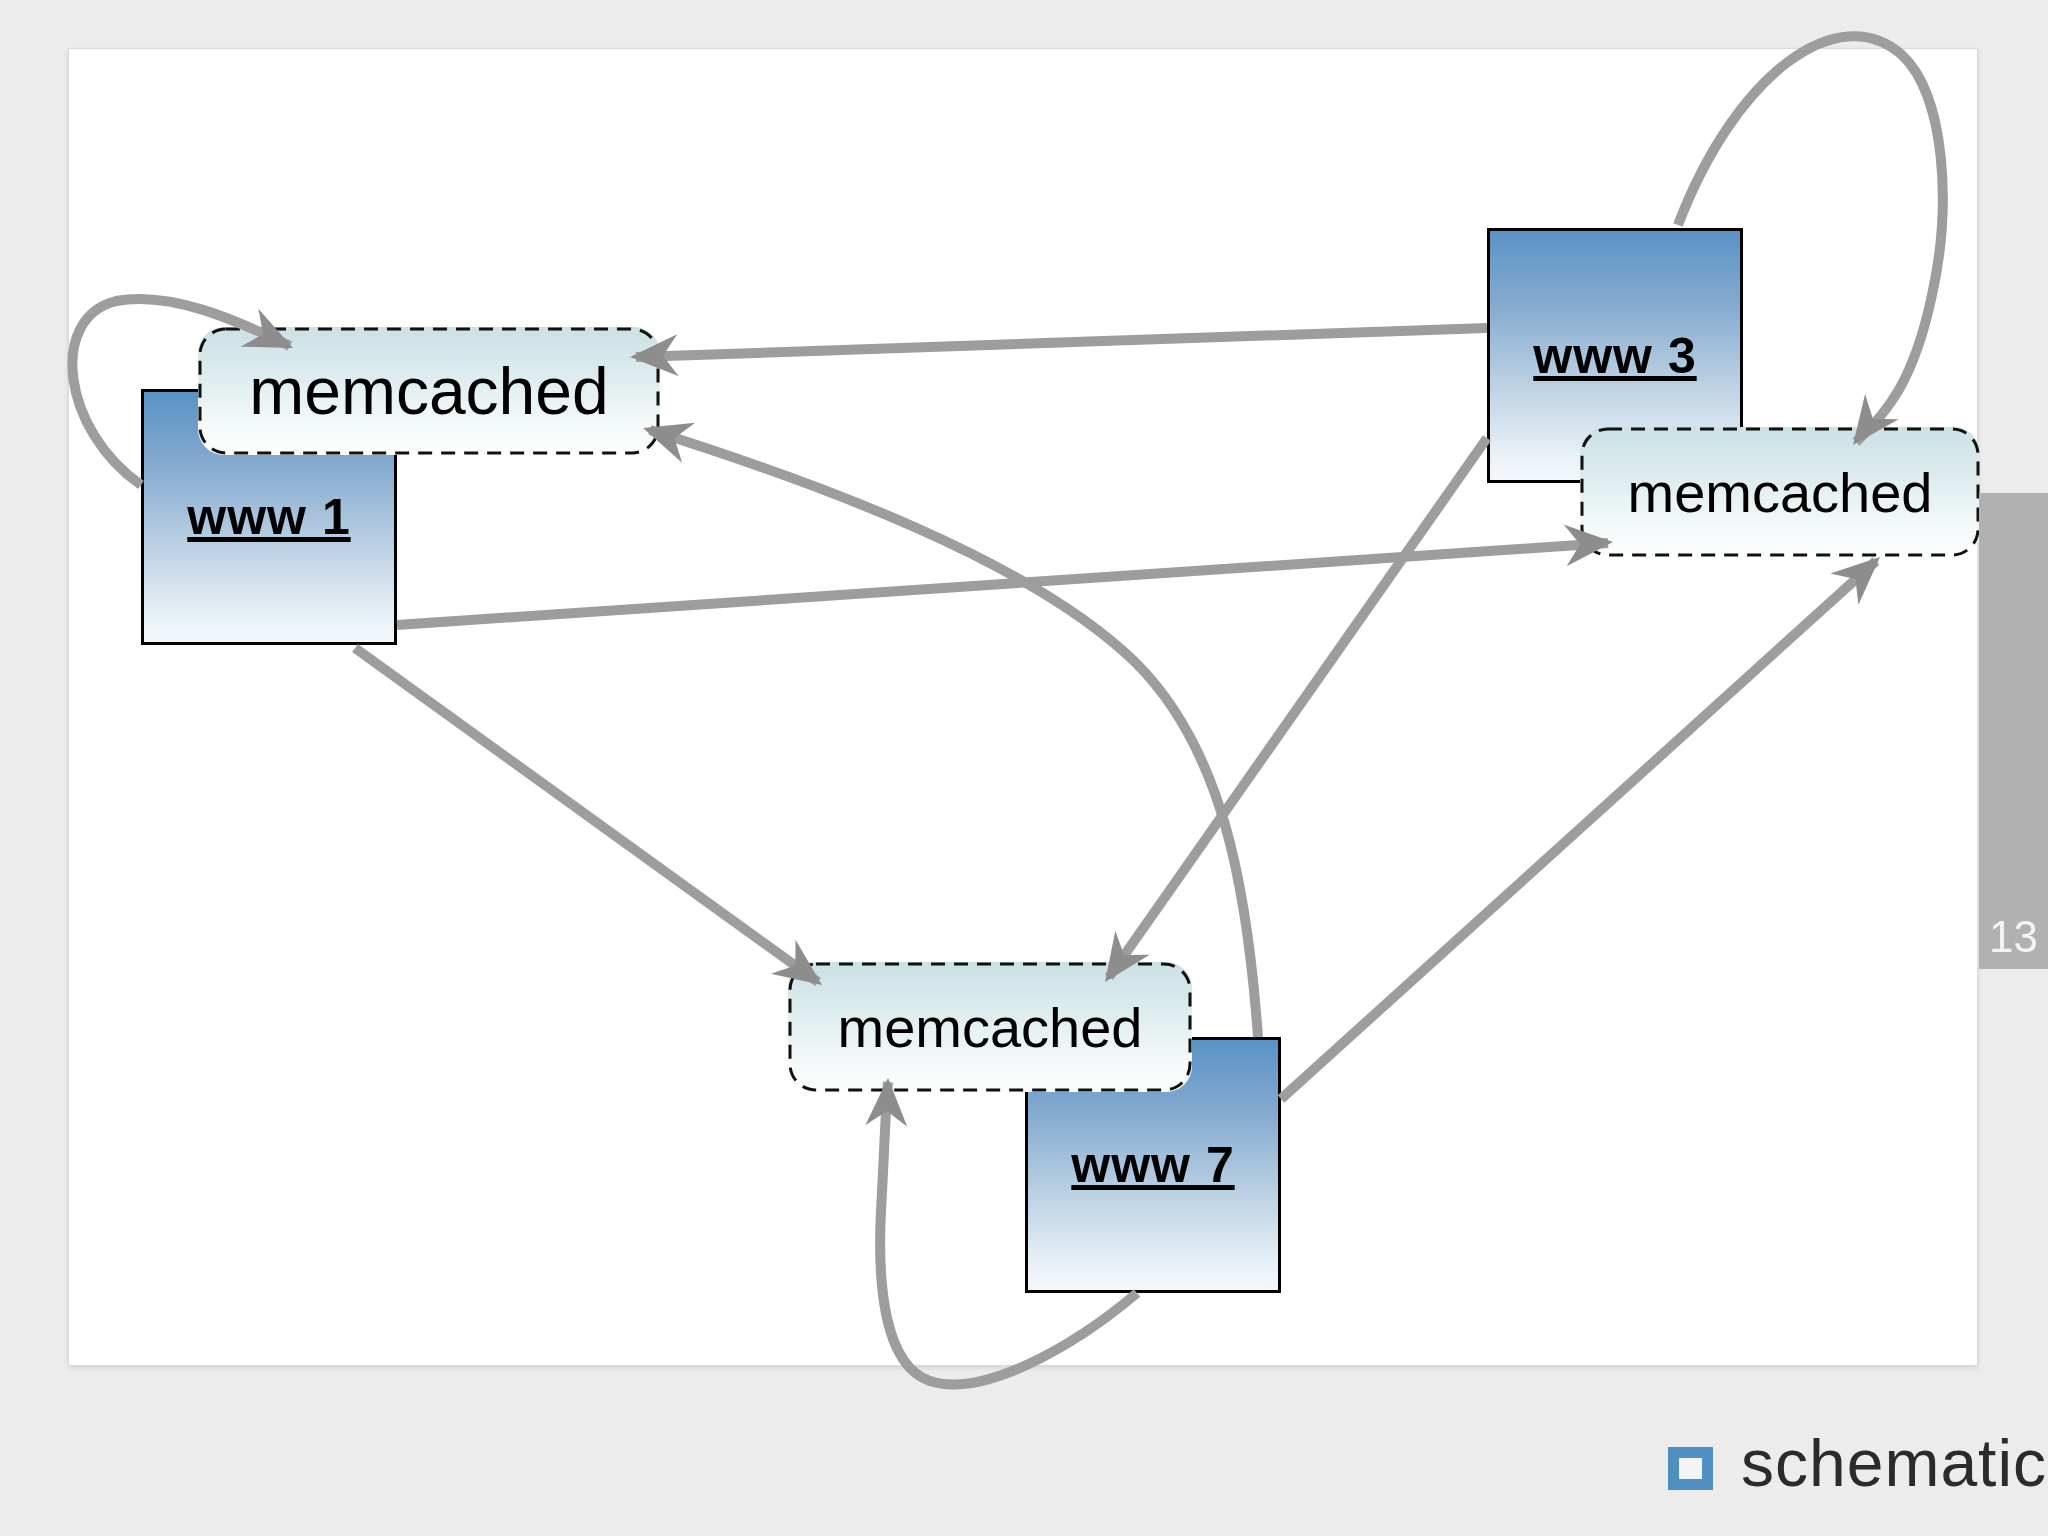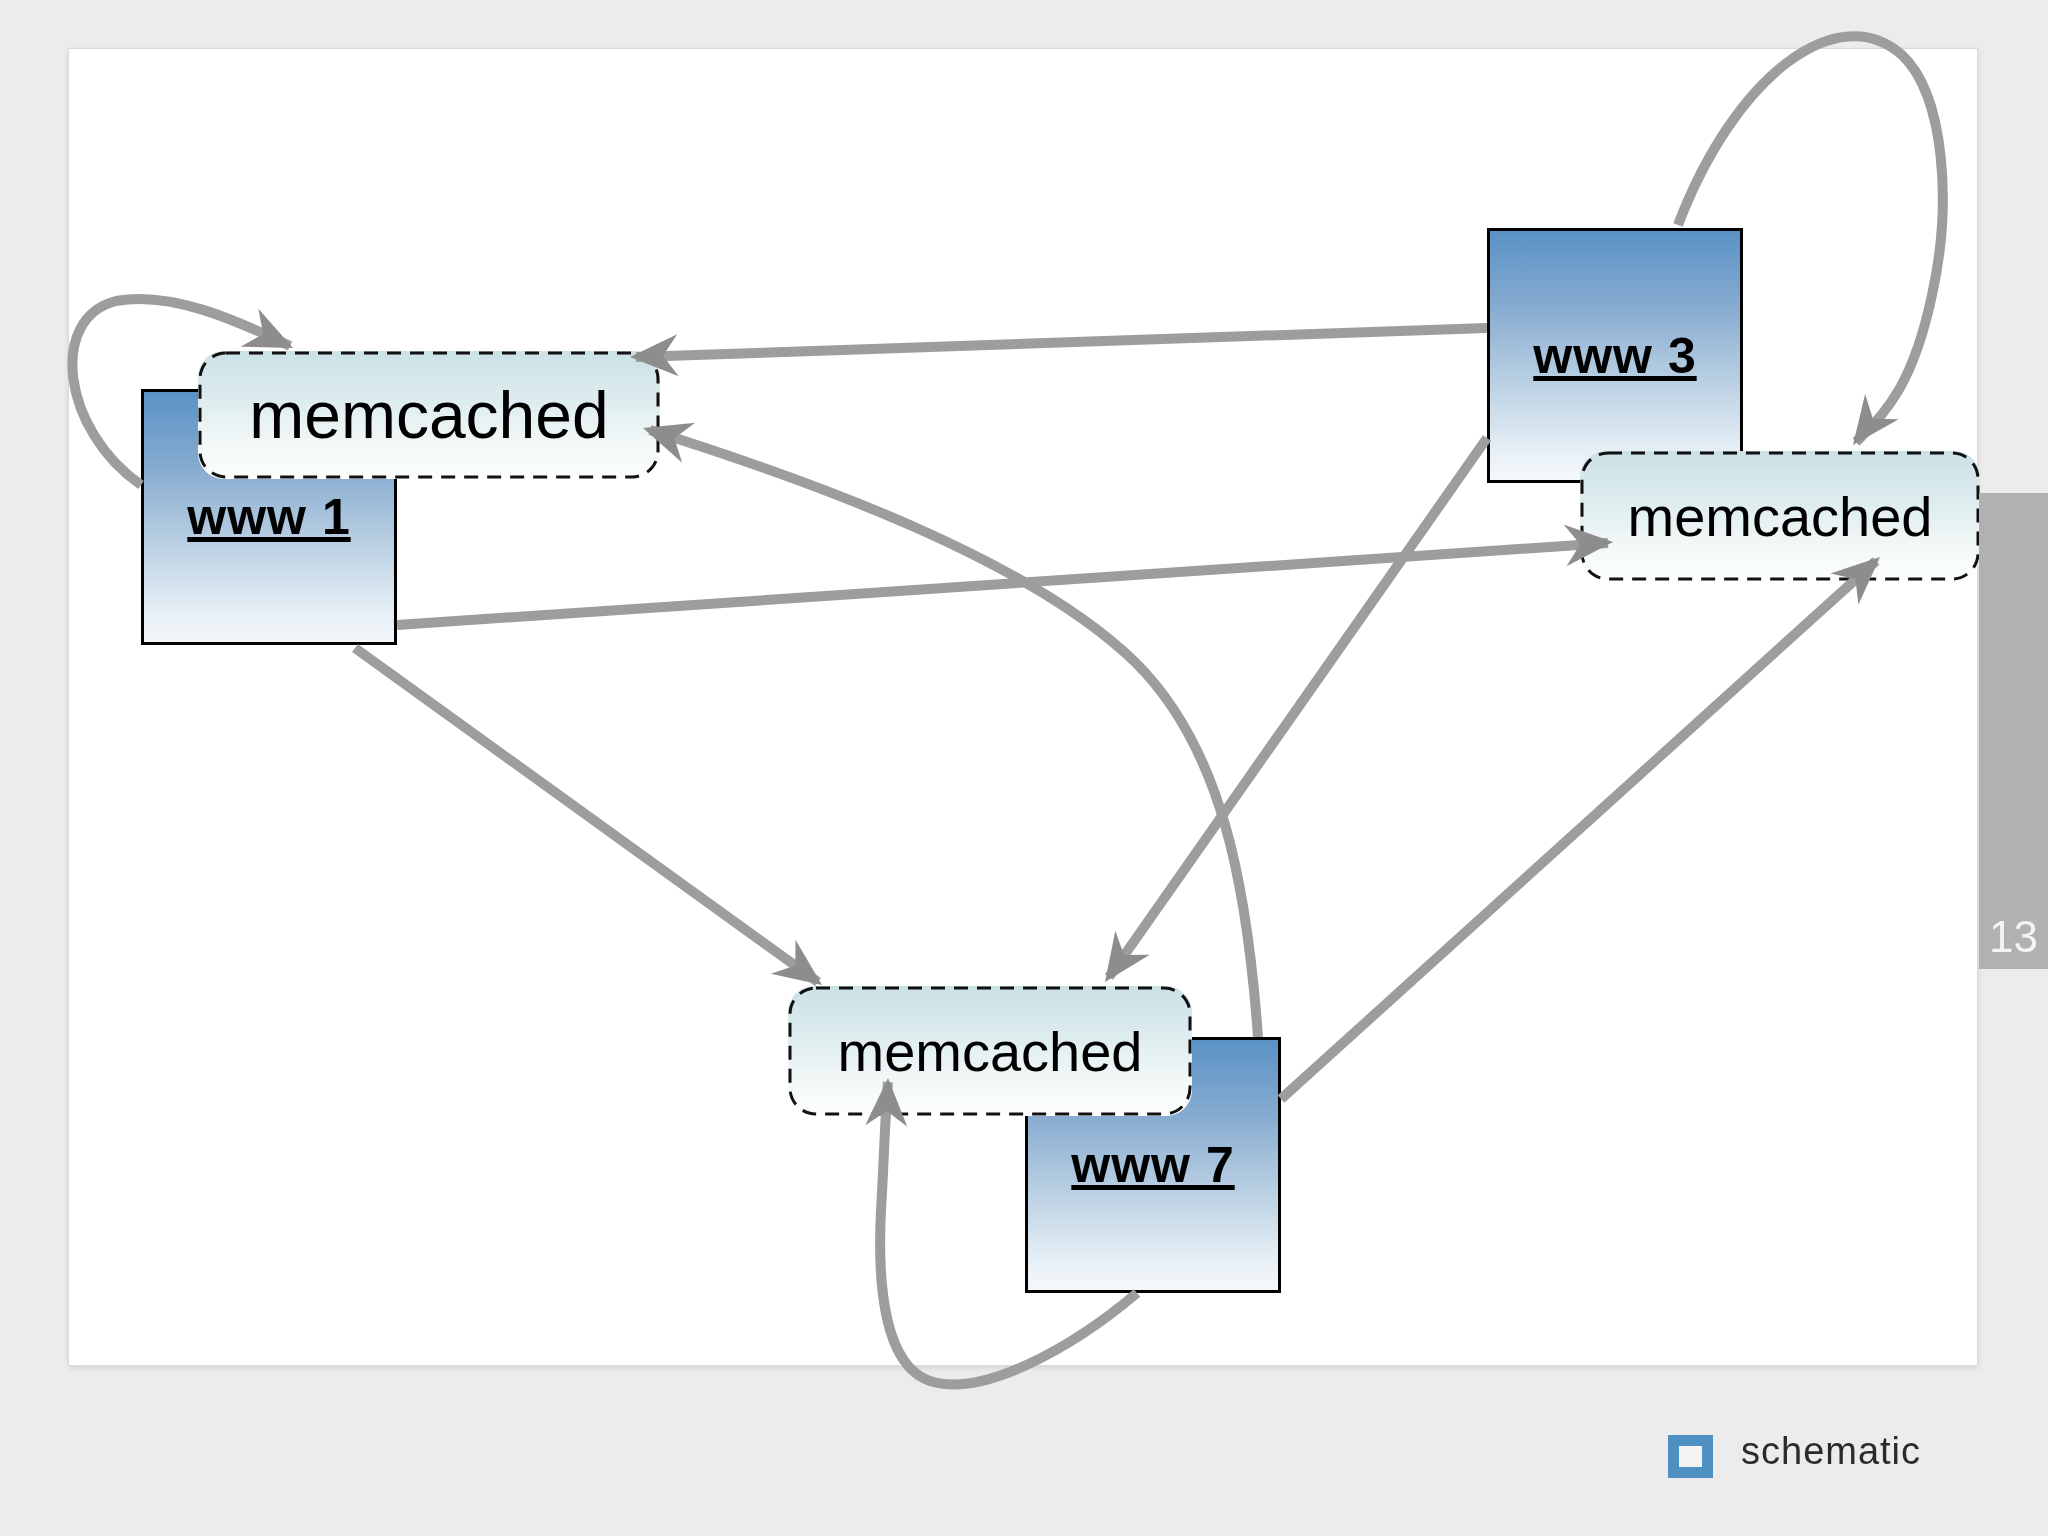--- a/index.html
+++ b/index.html
@@ -4,38 +4,38 @@
 <style>
   html,body{margin:0;padding:0;background:#ececec;font-family:"Liberation Sans","DejaVu Sans",sans-serif;}
   .canvas{position:relative;width:2048px;height:1536px;background:#ececec;overflow:hidden;}
   .slide{position:absolute;left:68px;top:48px;width:1910px;height:1318px;background:#ffffff;
          border:1px solid #dadada;box-shadow:0 2px 5px rgba(0,0,0,0.10);box-sizing:border-box;}
   .node{position:absolute;display:flex;align-items:center;justify-content:center;box-sizing:border-box;}
   .www-node{border:3px solid #000;
     background:linear-gradient(180deg,#5a92c6 0%,#86abd0 30%,#b9cfe2 60%,#e9f1f7 90%,#f4f8fb 100%);}
   .www-label{font-weight:bold;color:#000;font-size:50px;letter-spacing:1px;text-decoration:underline;}
   .mc-node{border-radius:26px;
-    background:linear-gradient(180deg,#cbe1e5 0%,#ddecee 38%,#f2f8f8 72%,#fdfefe 100%);margin-top:24px;}
+    background:linear-gradient(180deg,#cbe1e5 0%,#ddecee 38%,#f2f8f8 72%,#fdfefe 100%);}
   .mc-border{position:absolute;left:0;top:0;pointer-events:none;}
   .mc-label{position:relative;color:#000;}
   #mc1 .mc-label{font-size:66px;}
   #mc2 .mc-label,#mc3 .mc-label{font-size:56px;}
   #www1{left:141px;top:389px;width:256px;height:256px;}
   #www2{left:1025px;top:1037px;width:256px;height:256px;}
   #www3{left:1487px;top:228px;width:256px;height:255px;}
   #mc1{left:198px;top:327px;width:462px;height:128px;}
   #mc2{left:1580px;top:427px;width:400px;height:130px;}
   #mc3{left:788px;top:962px;width:404px;height:130px;}
   .arrows{position:absolute;left:0;top:0;width:2048px;height:1536px;pointer-events:none;}
   .page-tab{position:absolute;left:1979px;top:493px;width:69px;height:476px;background:#b1b1b1;
             display:flex;align-items:flex-end;justify-content:center;}
   .page-tab span{color:#f4f4f4;font-size:44px;line-height:1;padding-bottom:10px;}
   .brand{position:absolute;left:1668px;top:1425px;display:flex;align-items:center;}
   .brand-square{width:45px;height:43px;border:11px solid #4f90c2;box-sizing:border-box;background:#f2f3f2;margin-top:10px;}
-  .brand-text{margin-left:28px;font-size:38px;font-weight:300;color:#2b2b2b;letter-spacing:1px;}
+  .brand-text{margin-left:28px;font-size:66px;font-weight:300;color:#2b2b2b;letter-spacing:1px;}
 </style>
 </head>
 <body>
 
 <div class="canvas">
 
   <div class="slide"></div>
 
   <div class="node www-node" id="www1">
     <span class="www-label">www 1</span>

